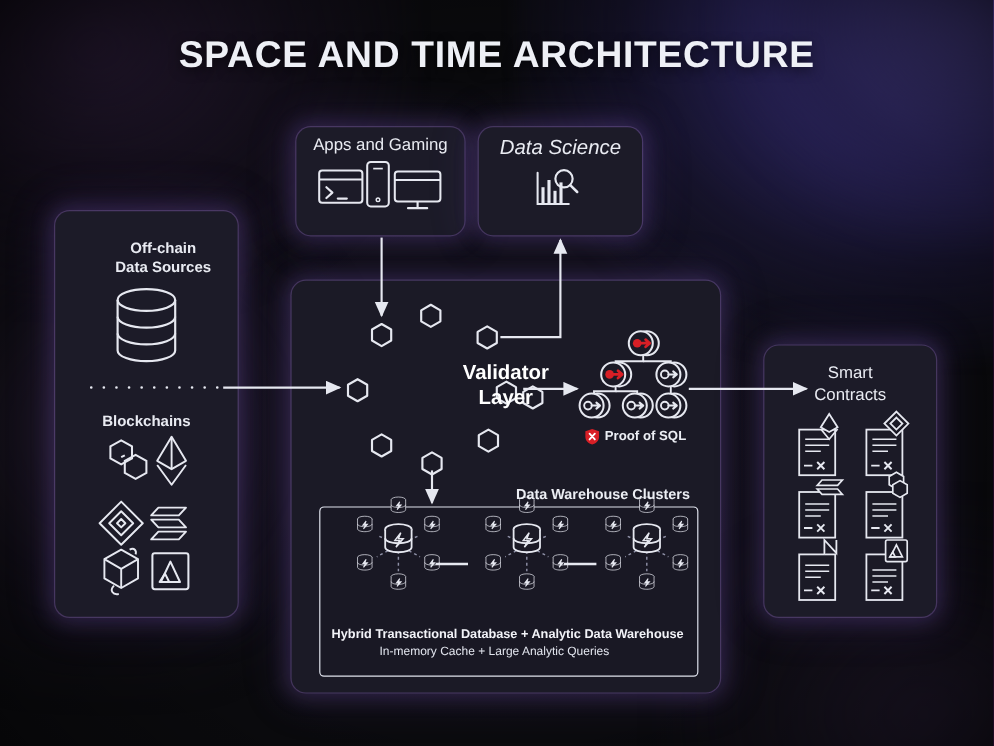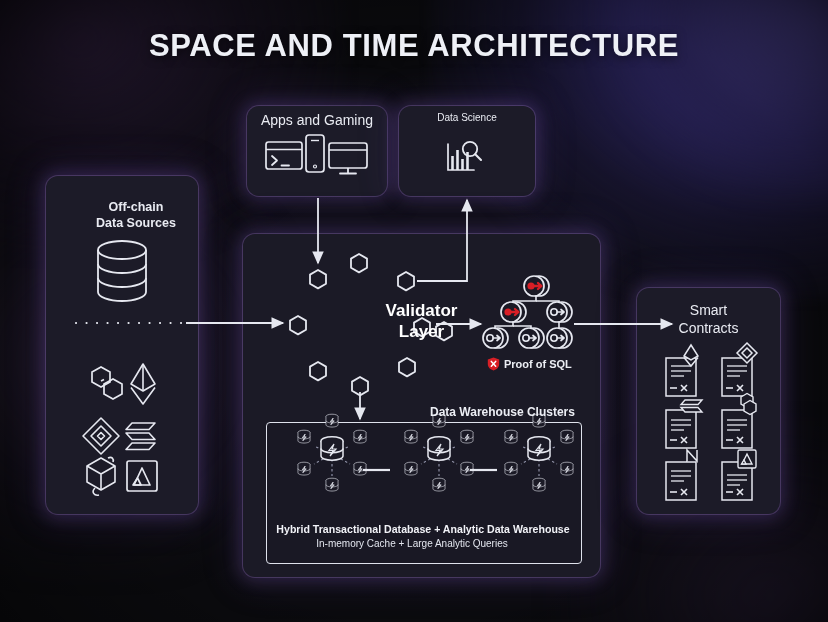--- a/index.html
+++ b/index.html
@@ -94,21 +94,21 @@
 
   
   #panel-apps      { left: 247px; top: 106px; width: 140px; height: 90px; }
   #panel-datasci   { left: 399px; top: 106px; width: 136px; height: 90px; }
   #panel-offchain  { left: 46px;  top: 176px; width: 152px; height: 338px; }
   #panel-validator { left: 243px; top: 234px; width: 357px; height: 343px;
                      background:#1b1a26; }
   #panel-smart     { left: 637px; top: 288px; width: 143px; height: 226px; }
 
   .lbl-apps     { top: 112px; font-size: 14px; font-weight: 400; }
-  .lbl-datasci  { top: 112px; font-size: 10px; font-weight: 500; }
+  .lbl-datasci  { top: 112px; font-size: 17px; font-weight: 500; font-style: italic; }
   .lbl-offchain { top: 200px; font-size: 12.5px; }
   .lbl-chains   { top: 344px; font-size: 12.5px; }
   .lbl-smart    { top: 302px; font-size: 14px; font-weight: 500; }
 
   
   .validator-text {
     position: absolute;
     left: 243px; width: 357px;
     top: 300px;
     text-align: center;
@@ -198,20 +198,21 @@
 
   <div class="panel-label lbl-apps" style="left:247px;width:140px;">Apps and Gaming</div>
 
   <div class="panel-label lbl-datasci" style="left:399px;width:136px;">Data Science</div>
 
   <div class="panel-label lbl-offchain" style="left:46px;width:180px;">
     <div>Off-chain</div>
     <div>Data Sources</div>
   </div>
 
+  <div class="panel-label lbl-chains" style="left:46px;width:152px;">Blockchains</div>
 
   <div class="panel-label lbl-smart" style="left:637px;width:143px;">
     <div>Smart</div>
     <div>Contracts</div>
   </div>
 
   <div class="validator-text">
     <div>Validator</div>
     <div>Layer</div>
   </div>

